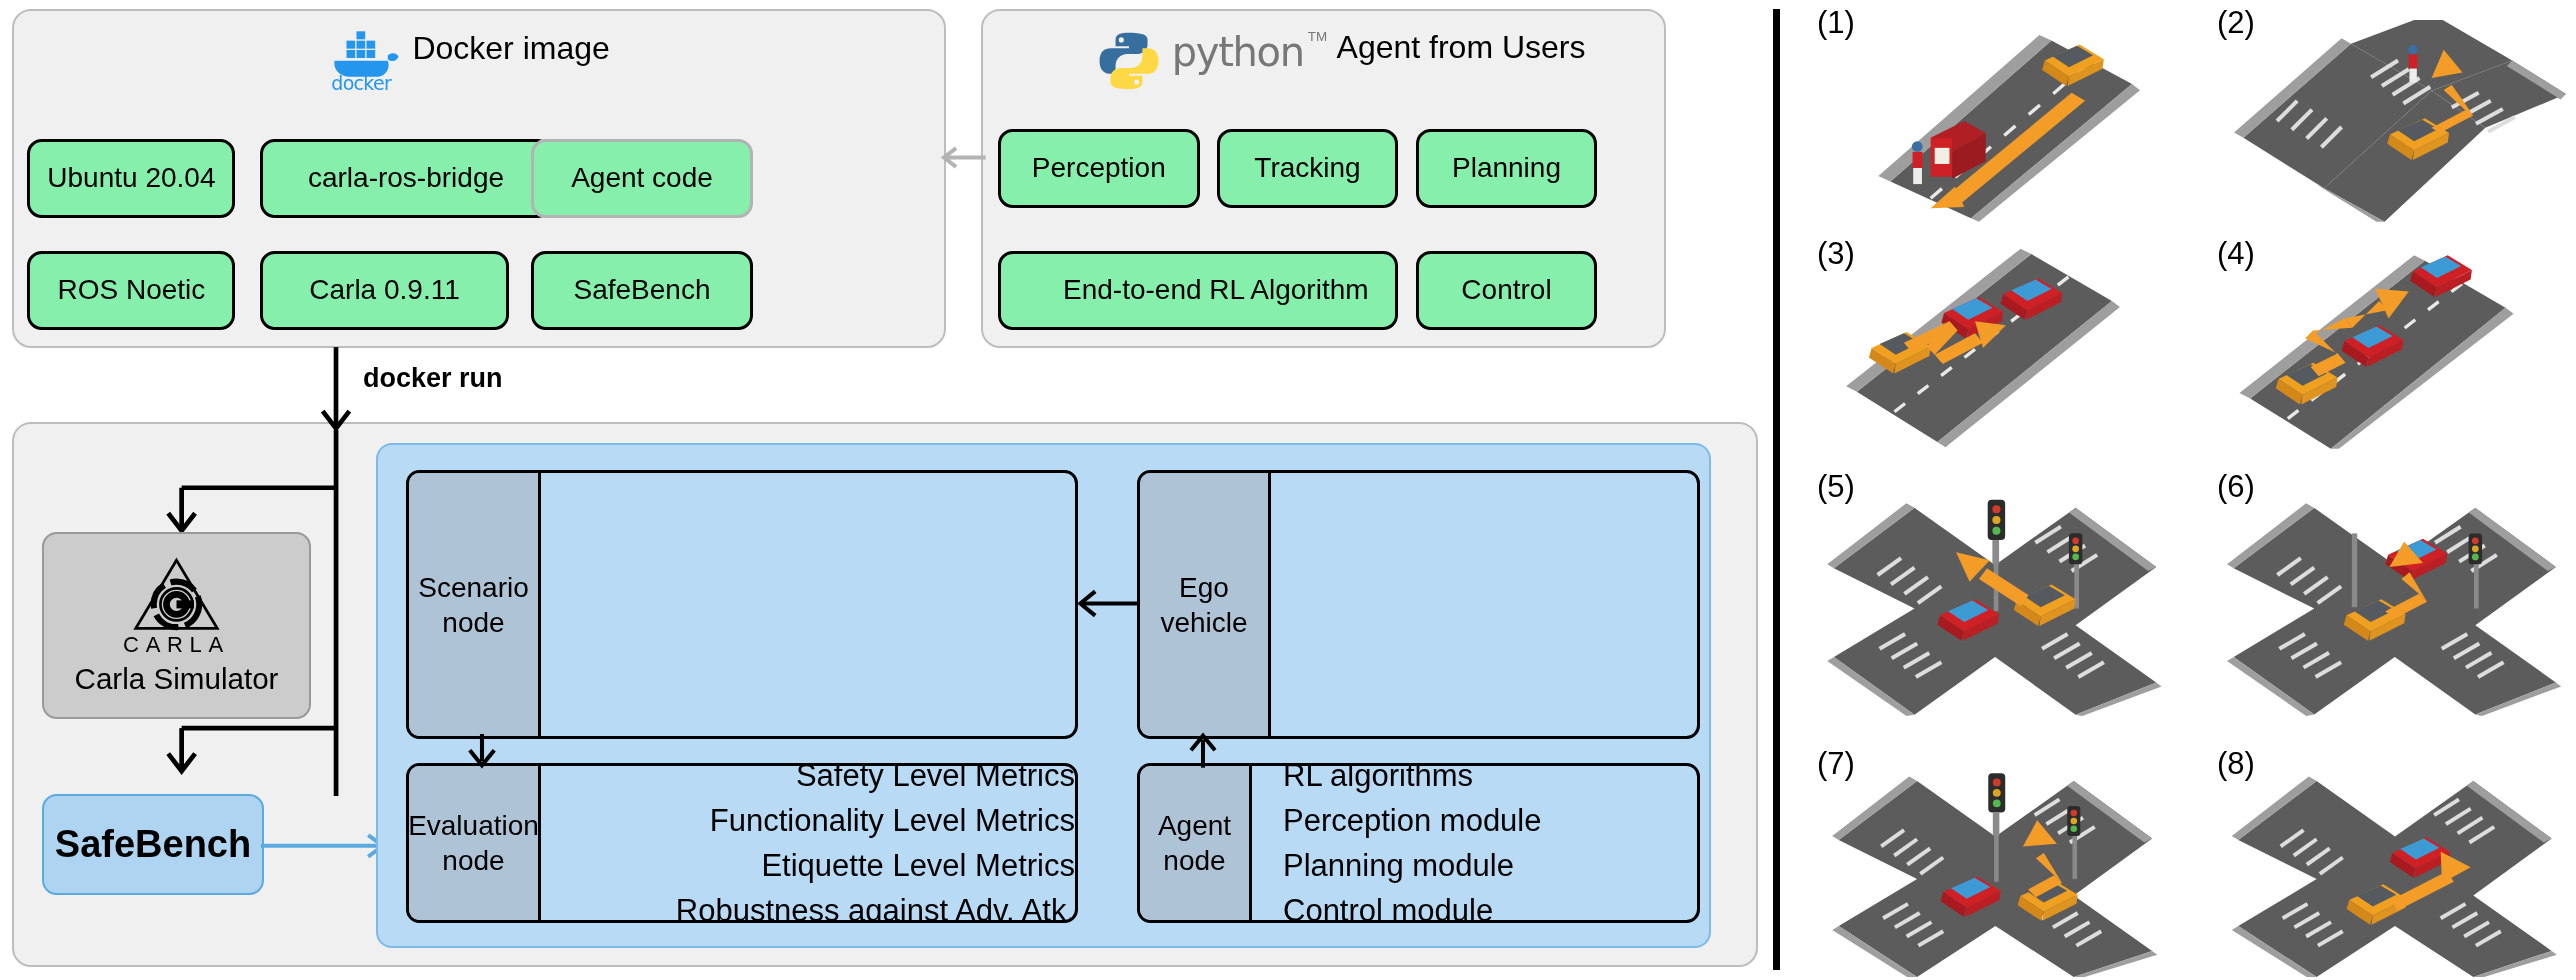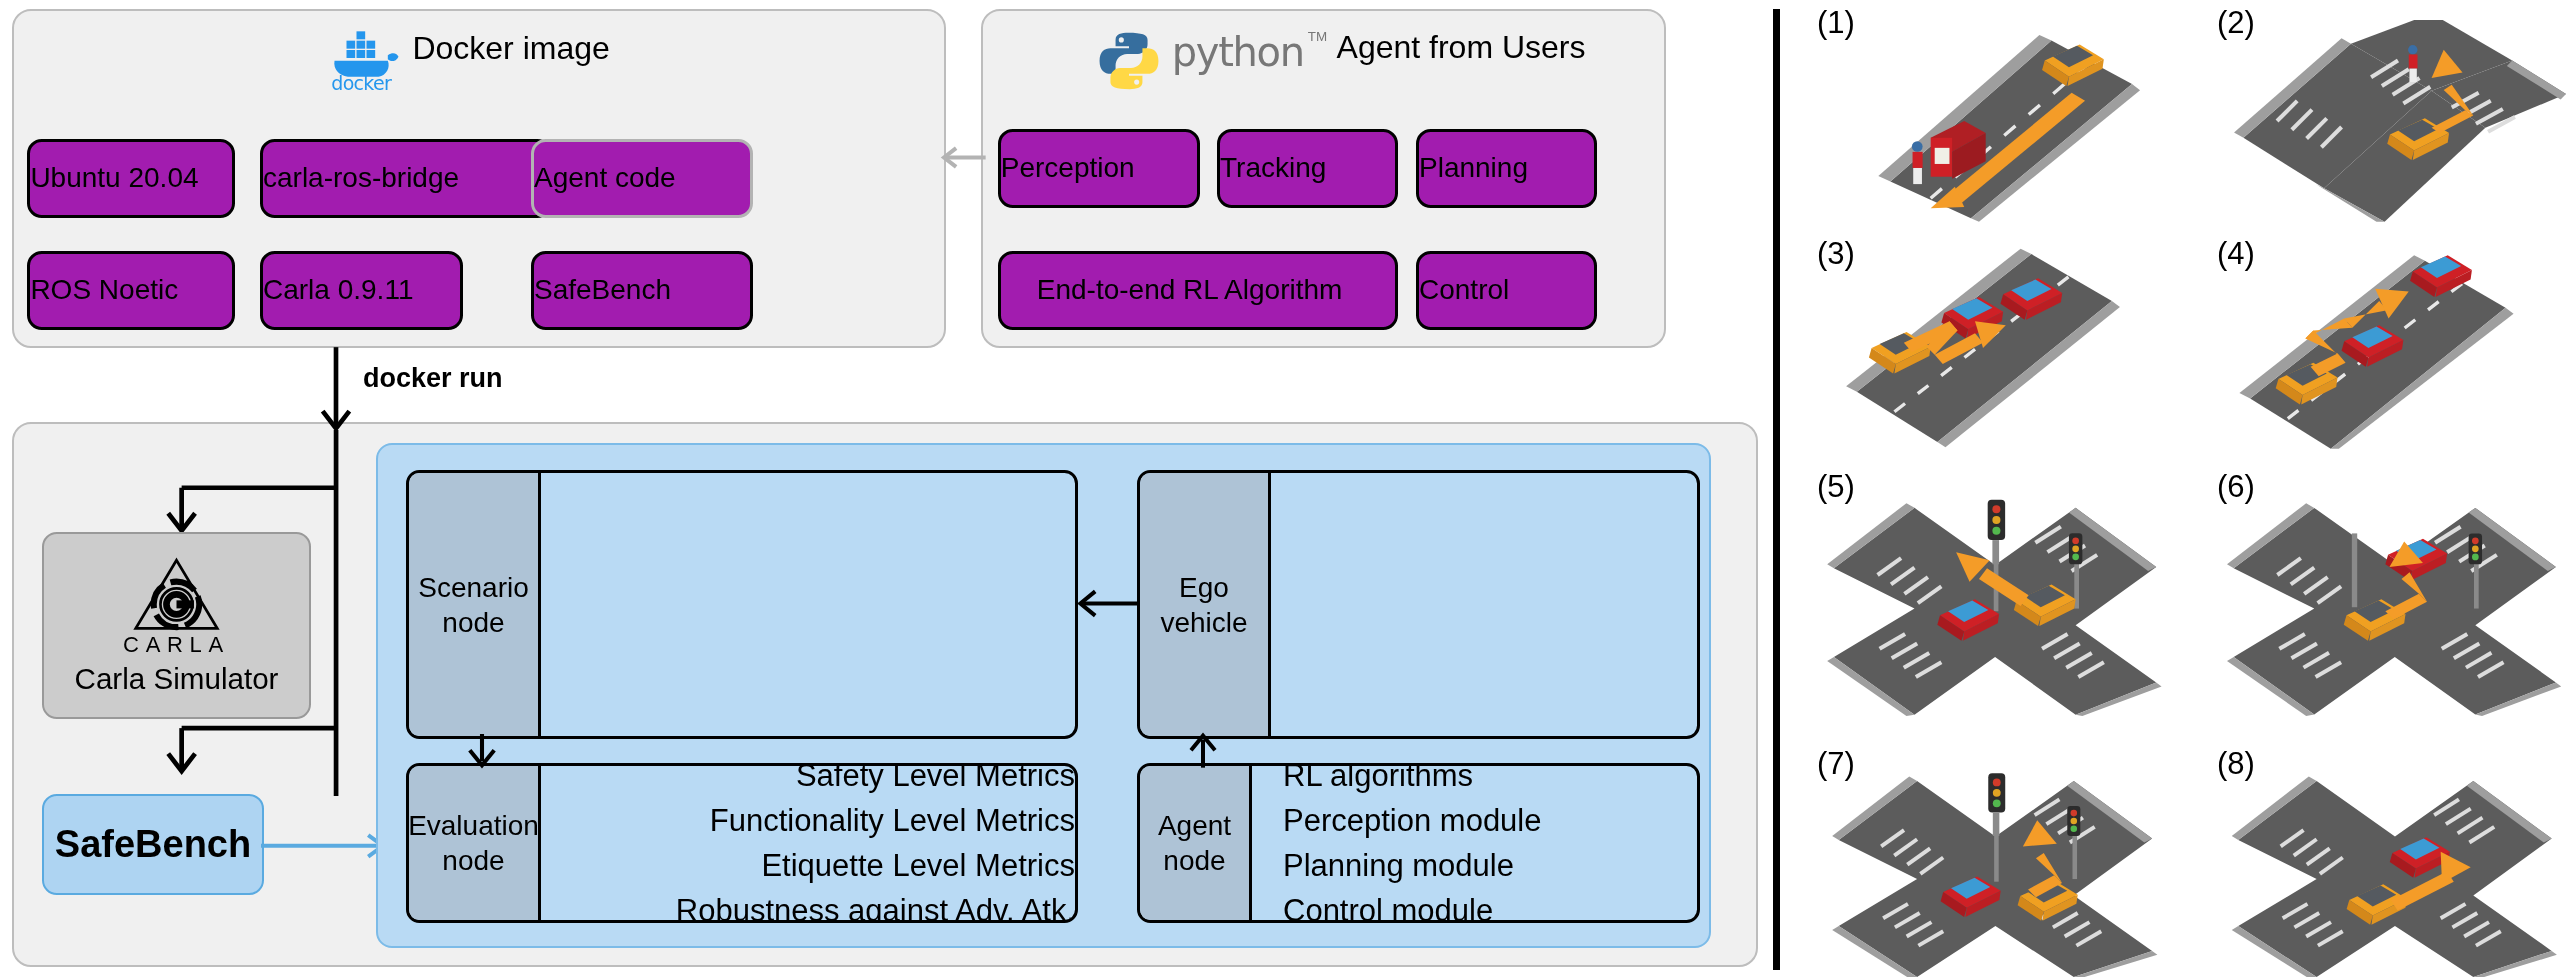--- a/index.html
+++ b/index.html
@@ -6,22 +6,22 @@
   body{width:2576px;height:980px;position:relative;
        font-family:"Liberation Sans","DejaVu Sans",sans-serif;color:#000;}
 
   
   .abs{position:absolute;}
   .panel{
     background:#f0f0f0;border:2.7px solid #bdbdbd;border-radius:19px;
     box-sizing:border-box;
   }
   .pill{
-    background:#a21caf;border:3.4px solid #000;border-radius:14.8px;
-    box-sizing:border-box;display:flex;align-items:center;justify-content:flex-start;
+    background:#86efac;border:3.4px solid #000;border-radius:14.8px;
+    box-sizing:border-box;display:flex;align-items:center;justify-content:center;
     text-align:center;font-size:28px;line-height:1.1;
   }
   .pill.gray-border{border-color:#b3b3b3;}
   .hdr{font-size:32px;display:flex;}
 
   
   .docker-logo{width:73px;height:58px;position:relative;margin-right:9.4px;}
   .docker-word{position:absolute;left:1.3px;top:42px;font-size:19px;color:#2496ed;
                font-family:"DejaVu Sans",sans-serif;letter-spacing:-0.7px;}
   .py-logo{width:64px;height:64px;margin-right:10.7px;}
@@ -99,21 +99,21 @@
   <div class="abs pill" style="left:246px;top:128px;width:292px;height:79px;">
     <span>carla-ros-bridge</span>
   </div>
   <div class="abs pill gray-border" style="left:517px;top:128px;width:222px;height:79px;">
     <span>Agent code</span>
   </div>
 
   <div class="abs pill" style="left:13.4px;top:240px;width:208px;height:79px;">
     <span>ROS Noetic</span>
   </div>
-  <div class="abs pill" style="left:246px;top:240px;width:203px;height:79px;">
+  <div class="abs pill" style="left:246px;top:240px;width:249px;height:79px;">
     <span>Carla 0.9.11</span>
   </div>
   <div class="abs pill" style="left:517px;top:240px;width:222px;height:79px;">
     <span>SafeBench</span>
   </div>
 </div>
 
 <div class="abs panel" style="left:981px;top:9.4px;width:685px;height:339px;">
 
   <div class="abs hdr" style="left:114px;top:17.5px;">

